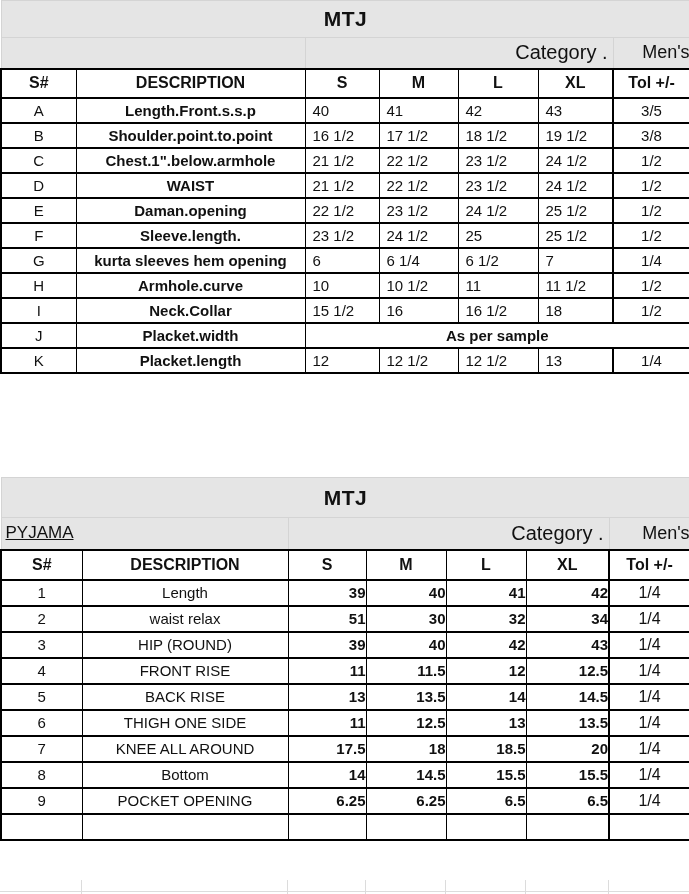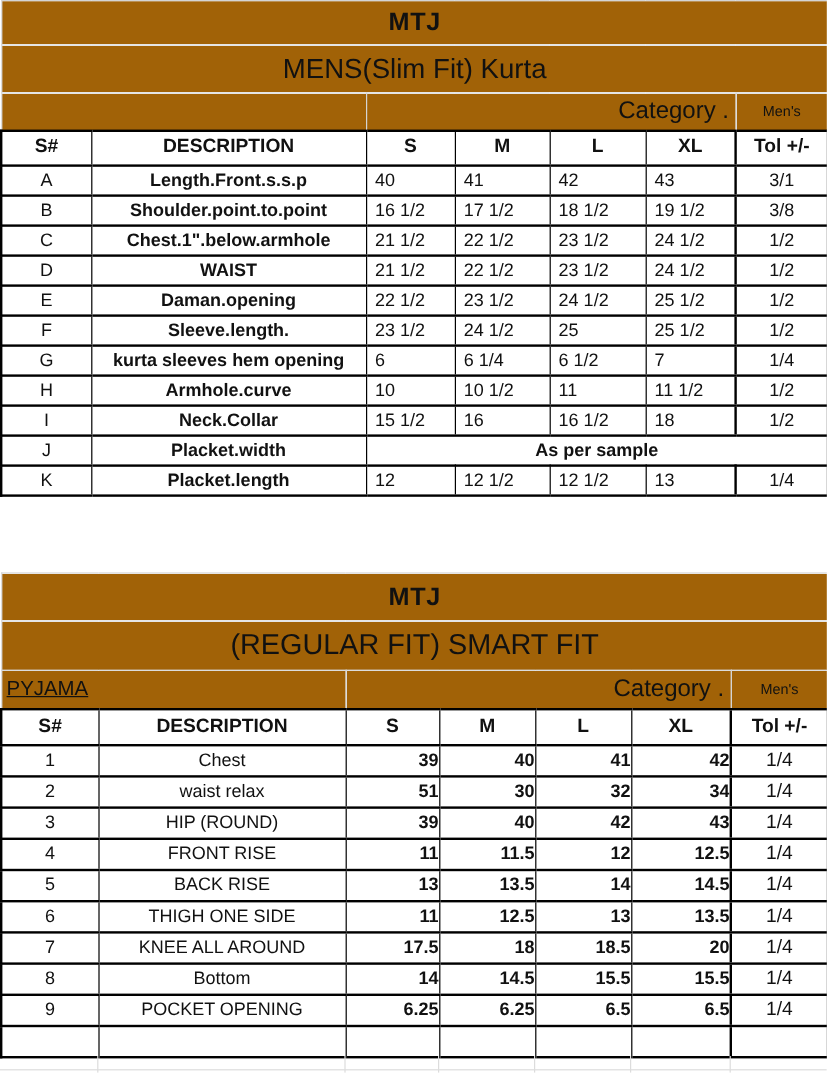--- a/index.html
+++ b/index.html
@@ -19,26 +19,26 @@
   }
   .t1 { top: 0; }
   .t2 { top: 477px; }
   td, th {
     padding: 0;
     white-space: nowrap;
     overflow: hidden;
     vertical-align: middle;
   }
   
-  .grayrow td { border: 1px solid #d4d4d4; background: #a16207; }
+  .grayrow td { border: 1px solid #d4d4d4; background: #e5e5e5; }
   .title-cell   { font-weight: bold; font-size: 21px; text-align: center; letter-spacing: 0.5px; }
   .subtitle-cell{ font-size: 23px; text-align: center; }
   .t2 .subtitle-cell { font-size: 24px; }
   .cat-label { text-align: right; font-size: 20px; padding-right: 5px; }
-  .cat-value { text-align: center; font-size: 12px; }
+  .cat-value { text-align: right; font-size: 18px; }
   .sheet-label { font-size: 17px; text-align: left; padding-left: 4px; text-decoration: underline; }
   
   tr.hdr th {
     border: 1px solid #000;
     border-top-width: 2px; border-bottom-width: 2px;
     font-size: 16px; font-weight: bold; text-align: center;
     background: #ffffff;
   }
   tr.hdr th:first-child { border-left-width: 2px; }
   tr.hdr th.tol { border-left-width: 2px; border-right-width: 2px; }
@@ -81,23 +81,20 @@
       <col style="width:74px">
     <col style="width:79px">
       <col style="width:80px">
       <col style="width:75px">
       <col style="width:77px">
   </colgroup>
   <tbody>
       <tr class="grayrow r-title">
     <td colspan="7" class="title-cell">MTJ</td>
   </tr>
-  <tr class="grayrow r-subtitle">
-    <td colspan="7" class="subtitle-cell">MENS(Slim Fit) Kurta</td>
-  </tr>
   <tr class="grayrow r-cat">
     <td colspan="2"></td>
     <td colspan="4" class="cat-label">Category .</td>
     <td class="cat-value">Men's</td>
   </tr>
   <tr class="hdr">
     <th>S#</th>
     <th>DESCRIPTION</th>
     <th>S</th>
     <th>M</th>
@@ -105,21 +102,21 @@
     <th>XL</th>
     <th class="tol">Tol +/-</th>
   </tr>
   <tr class="dr">
     <td class="sn">A</td>
     <td class="desc">Length.Front.s.s.p</td>
     <td class="val">40</td>
     <td class="val">41</td>
     <td class="val">42</td>
     <td class="val">43</td>
-    <td class="tol">3/1</td>
+    <td class="tol">3/5</td>
   </tr>
   <tr class="dr">
     <td class="sn">B</td>
     <td class="desc">Shoulder.point.to.point</td>
     <td class="val">16 1/2</td>
     <td class="val">17 1/2</td>
     <td class="val">18 1/2</td>
     <td class="val">19 1/2</td>
     <td class="tol">3/8</td>
   </tr>
@@ -210,40 +207,37 @@
       <col style="width:78px">
     <col style="width:80px">
       <col style="width:80px">
       <col style="width:83px">
       <col style="width:81px">
   </colgroup>
   <tbody>
       <tr class="grayrow r-title">
     <td colspan="7" class="title-cell">MTJ</td>
   </tr>
-  <tr class="grayrow r-subtitle">
-    <td colspan="7" class="subtitle-cell">(REGULAR FIT) SMART FIT</td>
-  </tr>
   <tr class="grayrow r-cat">
     <td colspan="2" class="sheet-label">PYJAMA</td>
     <td colspan="4" class="cat-label">Category .</td>
     <td class="cat-value">Men's</td>
   </tr>
   <tr class="hdr">
     <th>S#</th>
     <th>DESCRIPTION</th>
     <th>S</th>
     <th>M</th>
     <th>L</th>
     <th>XL</th>
     <th class="tol">Tol +/-</th>
   </tr>
   <tr class="dr">
     <td class="sn">1</td>
-    <td class="desc">Chest</td>
+    <td class="desc">Length</td>
     <td class="val">39</td>
     <td class="val">40</td>
     <td class="val">41</td>
     <td class="val">42</td>
     <td class="tol">1/4</td>
   </tr>
   <tr class="dr">
     <td class="sn">2</td>
     <td class="desc">waist relax</td>
     <td class="val">51</td>

